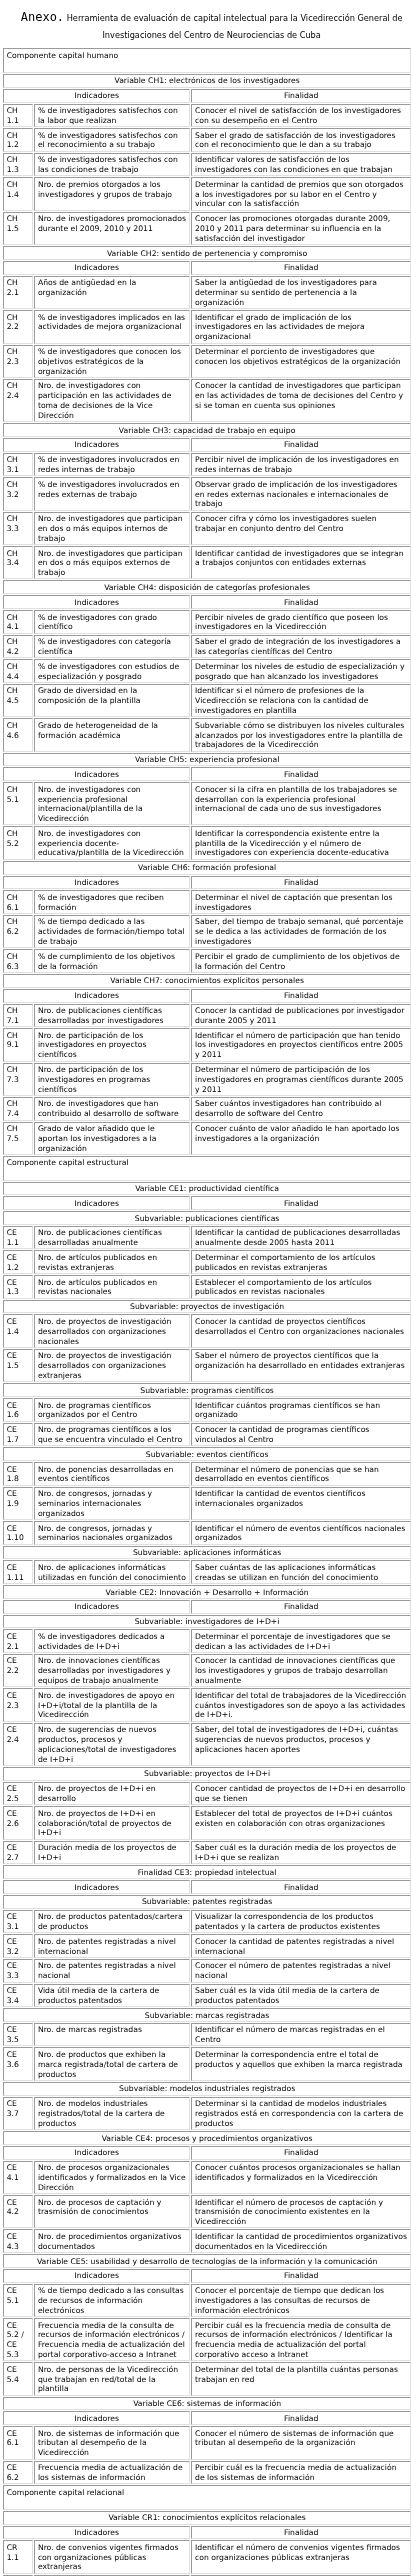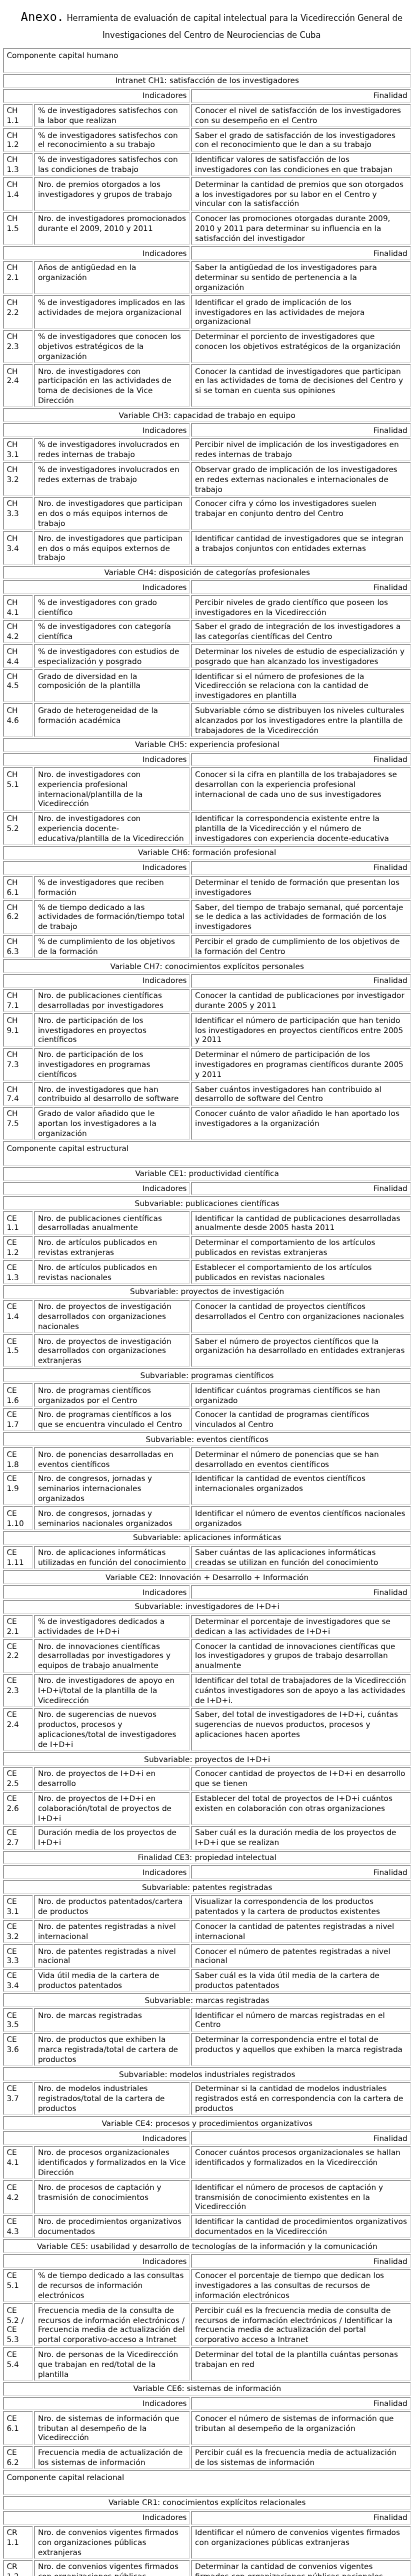--- a/index.html
+++ b/index.html
@@ -13,39 +13,39 @@
     width: 410px; margin: 0 0 0 2.1px; border-collapse: separate;
     border-spacing: 1px; font-size: 7.7px; line-height: 9.8px;
   }
   table.grid td {
     border-top: 1px solid #9a9a9a; border-left: 1px solid #9a9a9a;
     border-right: 0.5px solid #e0e0e0; border-bottom: 0.5px solid #e0e0e0;
     vertical-align: top; padding: 1.5px 2.6px 0.5px 2.6px;
   }
   td.comp { height: 20.6px; vertical-align: top; }
   td.var, td.sub { text-align: center; }
-  td.hdr { text-align: right; }
+  td.hdr { text-align: center; }
   td.code { width: 23px; }
   td.ind { width: 149px; }
 </style>
 </head>
 <body>
 
 <div class="title">
   <span class="anexo">Anexo.</span>
   <span>Herramienta de evaluación de capital intelectual para la Vicedirección General de Investigaciones del Centro de Neurociencias de Cuba</span>
 </div>
 
 <table class="grid">
   <tbody id="tbody">
       <tr>
         <td colspan="3" class="comp">Componente capital humano</td>
       </tr>
       <tr>
-        <td colspan="3" class="var">Intranet CH1: satisfacción de los investigadores</td>
+        <td colspan="3" class="var">Variable CH1: electrónicos de los investigadores</td>
       </tr>
       <tr>
         <td colspan="2" class="hdr">Indicadores</td>
         <td class="hdr">Finalidad</td>
       </tr>
       <tr>
         <td class="code">CH 1.1</td>
         <td class="ind">% de investigadores satisfechos con la labor que realizan</td>
         <td class="fin">Conocer el nivel de satisfacción de los investigadores con su desempeño en el Centro</td>
       </tr>
@@ -63,20 +63,23 @@
         <td class="code">CH 1.4</td>
         <td class="ind">Nro.  de premios otorgados a los investigadores y grupos de trabajo</td>
         <td class="fin">Determinar la cantidad de premios que son otorgados a los investigadores por su labor en el Centro y vincular con la satisfacción</td>
       </tr>
       <tr>
         <td class="code">CH 1.5</td>
         <td class="ind">Nro. de investigadores promocionados durante el 2009, 2010 y 2011</td>
         <td class="fin">Conocer las promociones otorgadas durante 2009, 2010 y 2011 para determinar su influencia en la satisfacción del investigador</td>
       </tr>
       <tr>
+        <td colspan="3" class="var">Variable CH2: sentido de pertenencia y compromiso</td>
+      </tr>
+      <tr>
         <td colspan="2" class="hdr">Indicadores</td>
         <td class="hdr">Finalidad</td>
       </tr>
       <tr>
         <td class="code">CH 2.1</td>
         <td class="ind">Años de antigüedad en la organización</td>
         <td class="fin">Saber  la antigüedad de los investigadores para determinar su sentido de pertenencia a la organización</td>
       </tr>
       <tr>
         <td class="code">CH 2.2</td>
@@ -172,21 +175,21 @@
       <tr>
         <td colspan="3" class="var">Variable CH6: formación profesional</td>
       </tr>
       <tr>
         <td colspan="2" class="hdr">Indicadores</td>
         <td class="hdr">Finalidad</td>
       </tr>
       <tr>
         <td class="code">CH 6.1</td>
         <td class="ind">% de investigadores que reciben formación</td>
-        <td class="fin">Determinar el tenido de formación que presentan los investigadores</td>
+        <td class="fin">Determinar el nivel de captación que presentan los investigadores</td>
       </tr>
       <tr>
         <td class="code">CH 6.2</td>
         <td class="ind">% de tiempo dedicado a las actividades de formación/tiempo total de trabajo</td>
         <td class="fin">Saber, del tiempo de trabajo semanal, qué porcentaje se le dedica a las actividades de formación de los investigadores</td>
       </tr>
       <tr>
         <td class="code">CH 6.3</td>
         <td class="ind">% de cumplimiento de los objetivos de la formación</td>
         <td class="fin">Percibir el grado de cumplimiento de los objetivos de la formación del Centro</td>

